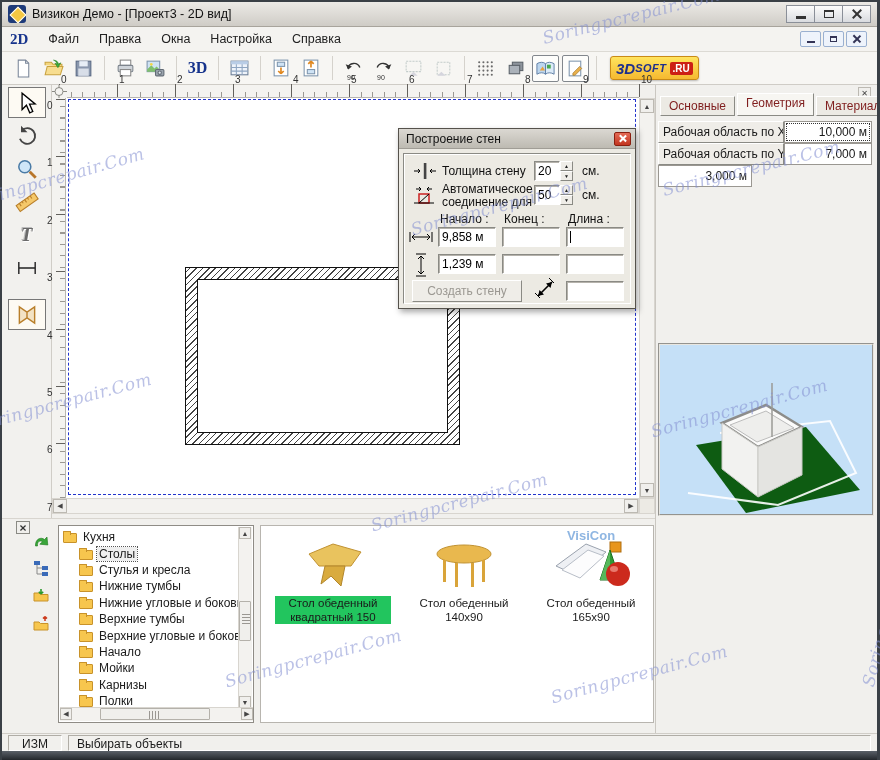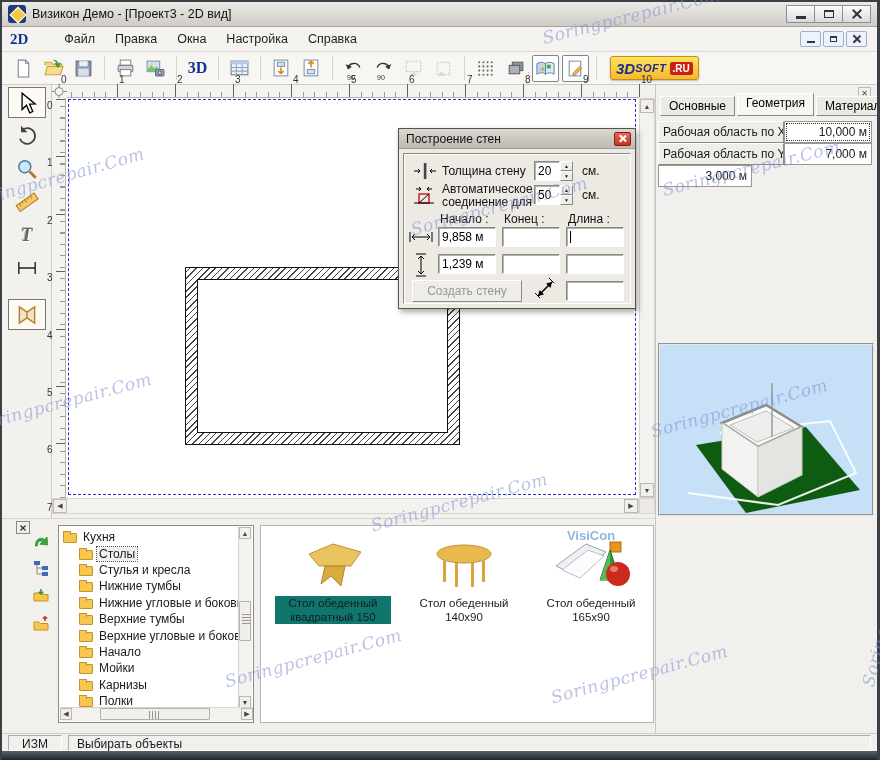--- a/index.html
+++ b/index.html
@@ -27,21 +27,21 @@
     display:flex; align-items:center; justify-content:center; margin-left:-1px; }
   .g-min{width:10px;height:3px;background:#333;margin-top:7px}
   .g-max{width:10px;height:8px;border:1px solid #333;border-top:2.5px solid #333}
   .xg{position:relative;width:10px;height:10px}
   .xg:before,.xg:after{content:'';position:absolute;left:4px;top:-1px;width:2px;height:12px;background:#333}
   .xg:before{transform:rotate(45deg)} .xg:after{transform:rotate(-45deg)}
 
   
   .menubar { position:absolute; left:2px; top:27px; width:875px; height:25px; background:#f4f3f0;
     border-bottom:1px solid #dcdad4; display:flex; align-items:center; padding-left:8px; }
-  .doc2d { color:#16338c; font-weight:bold; font-size:15px; font-family:"Liberation Serif",serif; margin-right:26px; }
+  .doc2d { color:#16338c; font-weight:bold; font-size:15px; font-family:"Liberation Serif",serif; margin-right:10px; }
   .menu-item { padding:3px 10px; color:#222; font-size:12.5px; cursor:default; }
   .mdictrls { margin-left:auto; margin-right:10px; display:flex; gap:2px; }
   .mdibtn { width:21px; height:16px; background:#eef3fb; border:1px solid #9ab0d0; border-radius:2px;
     display:flex; align-items:center; justify-content:center; }
   .mg-min{width:8px;height:2px;background:#335;margin-top:6px}
   .mg-rest{width:7px;height:6px;border:1px solid #335;border-top:2px solid #335;position:relative;background:#eef3fb}
   .mg-x{position:relative;width:8px;height:8px}
   .mg-x:before,.mg-x:after{content:'';position:absolute;left:3px;top:-1px;width:1.6px;height:10px;background:#335}
   .mg-x:before{transform:rotate(45deg)} .mg-x:after{transform:rotate(-45deg)}
 
@@ -96,21 +96,21 @@
   .hscroll { position:absolute; left:50px; top:413px; width:587px; height:16px; background:#f3f2ef; border:1px solid #d8d5cf; }
   .sq-corner { position:absolute; left:637px; top:413px; width:16px; height:16px; background:#eceae4; border:1px solid #d8d5cf; }
   .sbtn { position:absolute; width:14px; height:14px; background:#f0efec; border:1px solid #bcb9b2; color:#444;
     font-size:7px; display:flex; align-items:center; justify-content:center; }
 
   
   .rightpanel { position:absolute; left:655px; top:85px; width:222px; height:648px; background:#f1f0ed; border-left:1px solid #cac7c1; }
   .rp-close { position:absolute; right:6px; top:2px; width:13px; height:12px; font-size:8px; }
   .tabs { position:absolute; left:4px; top:8px; display:flex; align-items:flex-end; gap:2px; }
   .tab { height:20px; padding:2px 8px 0 8px; background:#eceae4; border:1px solid; border-color:#fff #8a8a84 #8a8a84 #fff;
-    font-size:12px; color:#000000; white-space:nowrap; }
+    font-size:12px; color:#7f1d1d; white-space:nowrap; }
   .tab.active { height:23px; background:#f7f6f2; }
   .props { position:absolute; left:2px; top:36px; width:214px; }
   .prow { display:flex; height:22px;text-align:right; }
   .plabel { width:136px; background:#efede8; border:1px solid; border-color:#fff #8a8a84 #8a8a84 #fff;
     padding:3px 4px; font-size:12px; white-space:nowrap; overflow:hidden; }
   .pvalue { width:94px; background:#fff; border:1px solid #9a9791; padding:3px 4px; font-size:12px; }
   .pvalue.focused { outline:1px dotted #333; outline-offset:-3px; }
   .preview { position:absolute; left:2px; top:258px; width:216px; height:173px; border:2px groove #e8e6e0; background:#c5e0f7; }
 
   
@@ -130,21 +130,21 @@
   .folder:before { content:''; position:absolute; top:-3px; left:-1px; width:6px; height:3px; background:#f7c64e;
     border:1px solid #c8922a; border-bottom:none; border-radius:1px 1px 0 0; }
   .tree-vscroll { position:absolute; right:1px; top:1px; width:14px; height:181px; background:#f3f2ef; border-left:1px solid #d8d5cf; }
   .tree-hscroll { position:absolute; left:1px; bottom:1px; width:193px; height:14px; background:#f3f2ef; border-top:1px solid #d8d5cf; }
   .thumb { position:absolute; background:#f0efec; border:1px solid #b4b1aa; border-radius:1px; }
   .grip { position:absolute; background:repeating-linear-gradient(90deg,#9a9792 0 1px,transparent 1px 3px); }
   .itemsbox { position:absolute; left:258px; top:6px; width:394px; height:198px; background:#fff; border:1px solid #b8b5af; }
   .card { position:absolute; top:6px; text-align:center; }
   .card .cicon { height:58px; display:flex; align-items:flex-end; justify-content:center; }
   .card .clabel { font-size:11.5px; line-height:14px; margin-top:6px; display:inline-block; padding:0 2px; }
-  .card.selected .clabel { background:#0f766e; }
+  .card.selected .clabel { background:#22c55e; }
 
   
   .statusbar { position:absolute; left:2px; top:733px; width:875px; height:18px; background:#f1f0ed;
     border-top:1px solid #d0cdc7; display:flex; align-items:center; padding:0 6px; gap:6px; }
   .scell { border:1px solid; border-color:#b0ada6 #fff #fff #b0ada6; height:16px; padding:1px 8px; font-size:12px; }
   .scell.mode { width:54px; text-align:center; }
   .scell.hint { flex:1; text-align:left; }
 
   
   .dialog { position:absolute; left:398px; top:128px; width:238px; height:181px; background:#eceae3;

